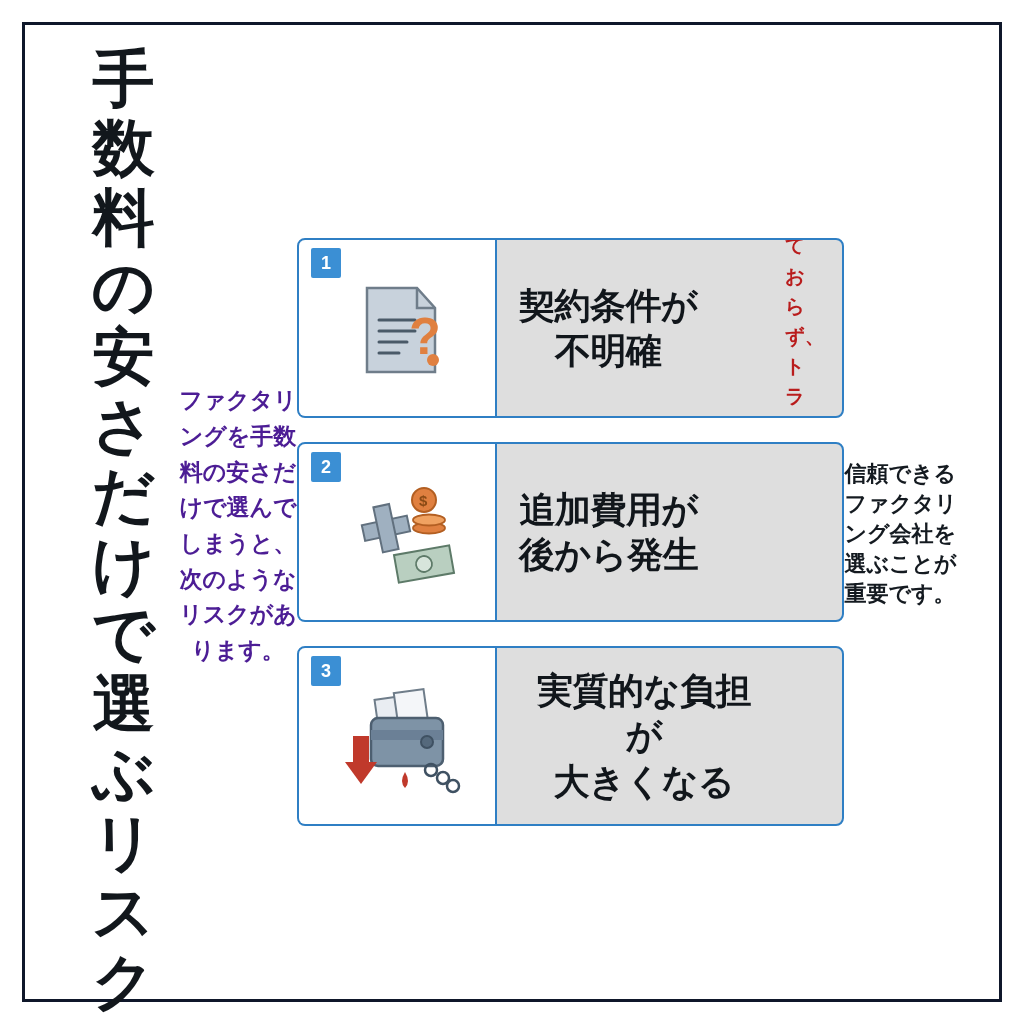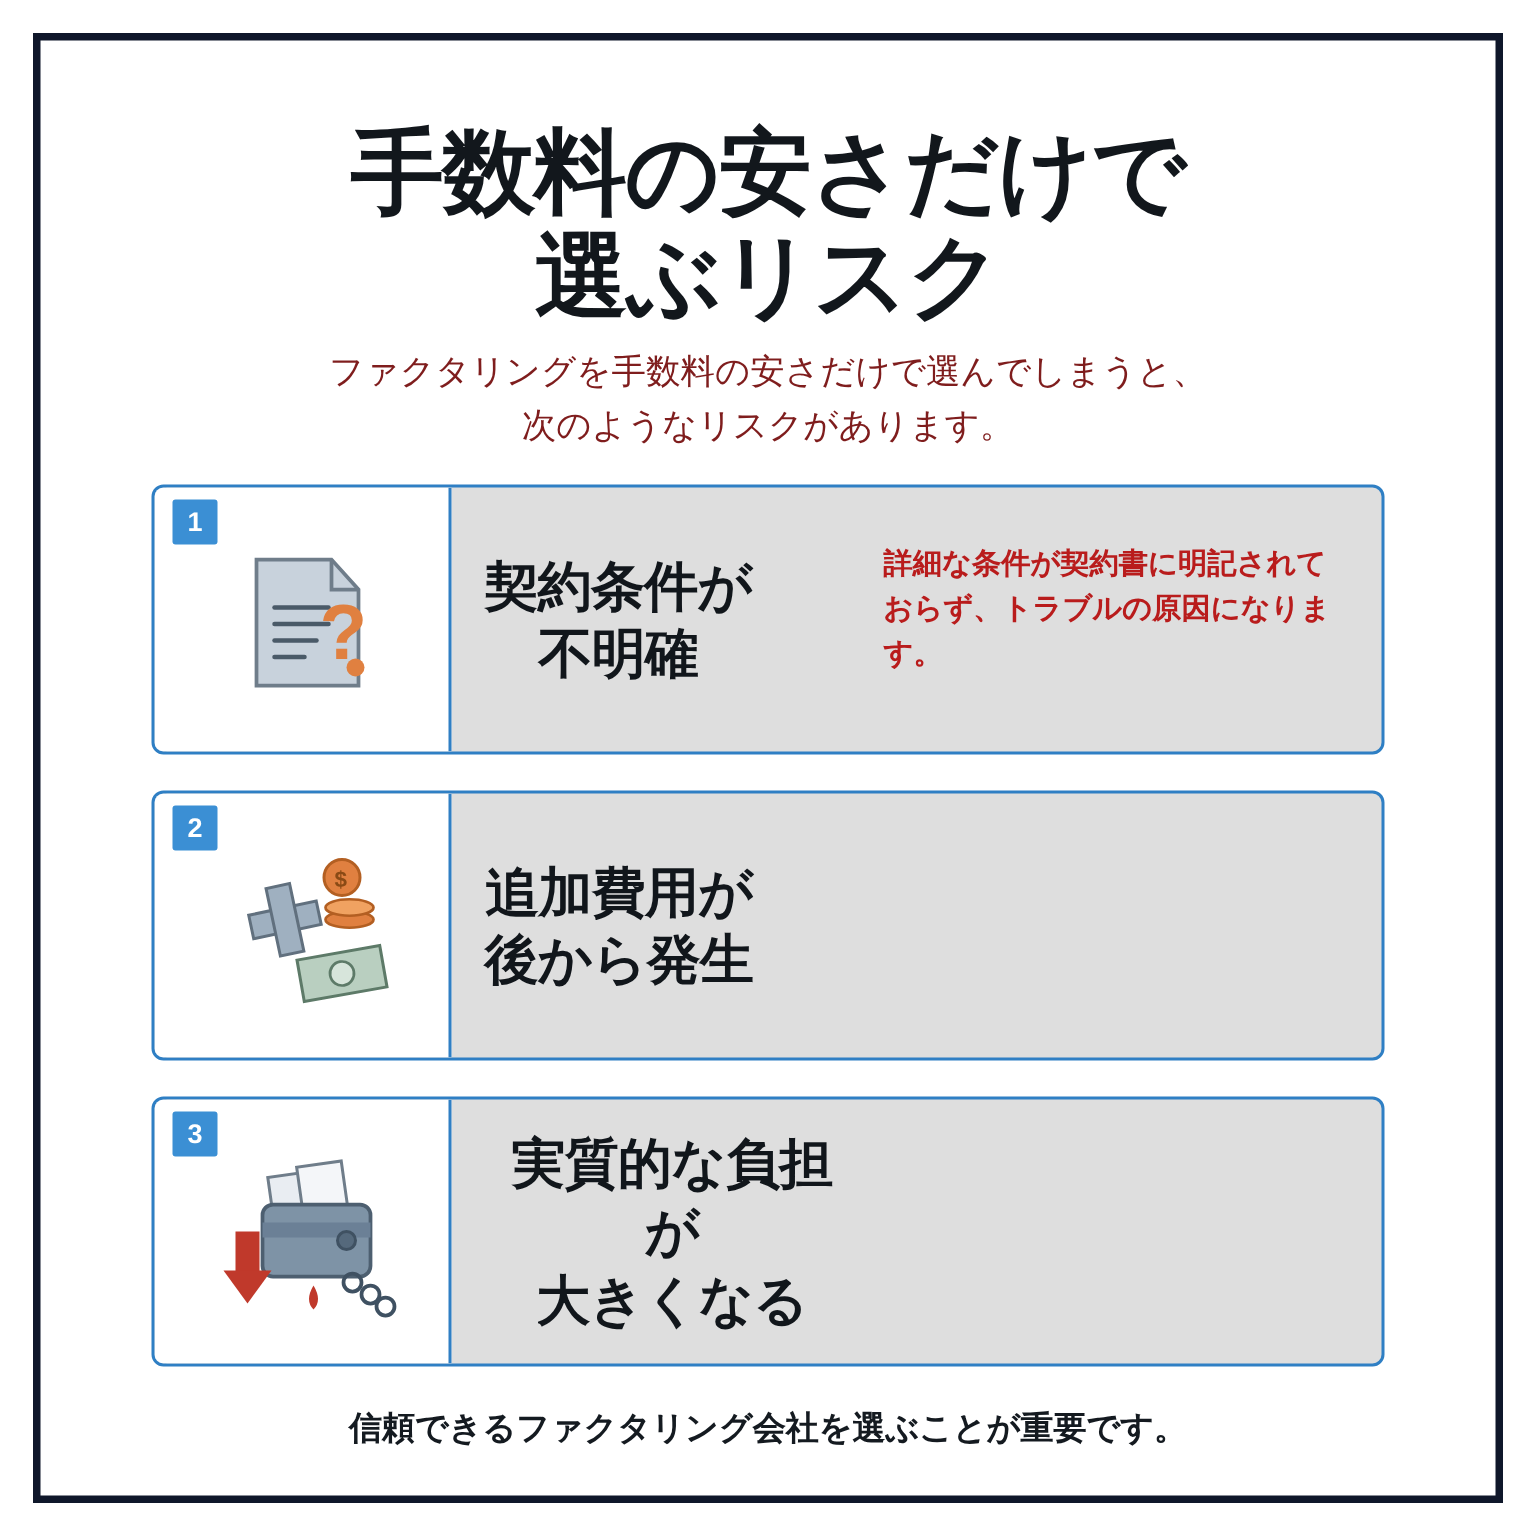--- a/index.html
+++ b/index.html
@@ -18,47 +18,47 @@
     width: 1024px;
     height: 1024px;
     background: #ffffff;
     box-sizing: border-box;
     padding: 22px;
   }
   .frame {
     position: relative;
     width: 100%;
     height: 100%;
-    border: 5px solid #0f172a;
+    border: 3px solid #0f172a;
     background: #ffffff;
     box-sizing: border-box;
     display: flex;
-    flex-direction: column;
+    flex-direction: row;
     align-items: center;
     padding: 36px 42px 18px 42px;
   }
   .title {
     text-align: center;
     color: #12171c;
     font-weight: bold;
     font-size: 62px;
     line-height: 1.12;
     letter-spacing: -1px;
     margin: 18px 0 0 0;
   }
   .title .line2 {
     display: block;
   }
   .subtitle {
     text-align: center;
-    color: #7f1d1d;
+    color: #4c1d95;
     font-size: 23px;
     line-height: 1.55;
     margin-top: 10px;
-    font-weight: 400;
+    font-weight: 700;
   }
   .subtitle .l {
     display: block;
   }
   .cards {
     margin-top: 22px;
     width: 822px;
     display: flex;
     flex-direction: column;
     gap: 24px;
@@ -123,21 +123,21 @@
     display: flex;
     align-items: center;
     padding: 0 18px 14px 6px;
     color: #b91c1c;
     font-size: 19.5px;
     font-weight: 600;
     line-height: 1.55;
   }
   .footer {
     margin-top: 26px;
-    text-align: center;
+    text-align: left;
     color: #141a20;
     font-size: 22px;
     font-weight: bold;
   }
   svg { display: block; }
 </style>
 </head>
 <body>
 
 <div class="canvas">

